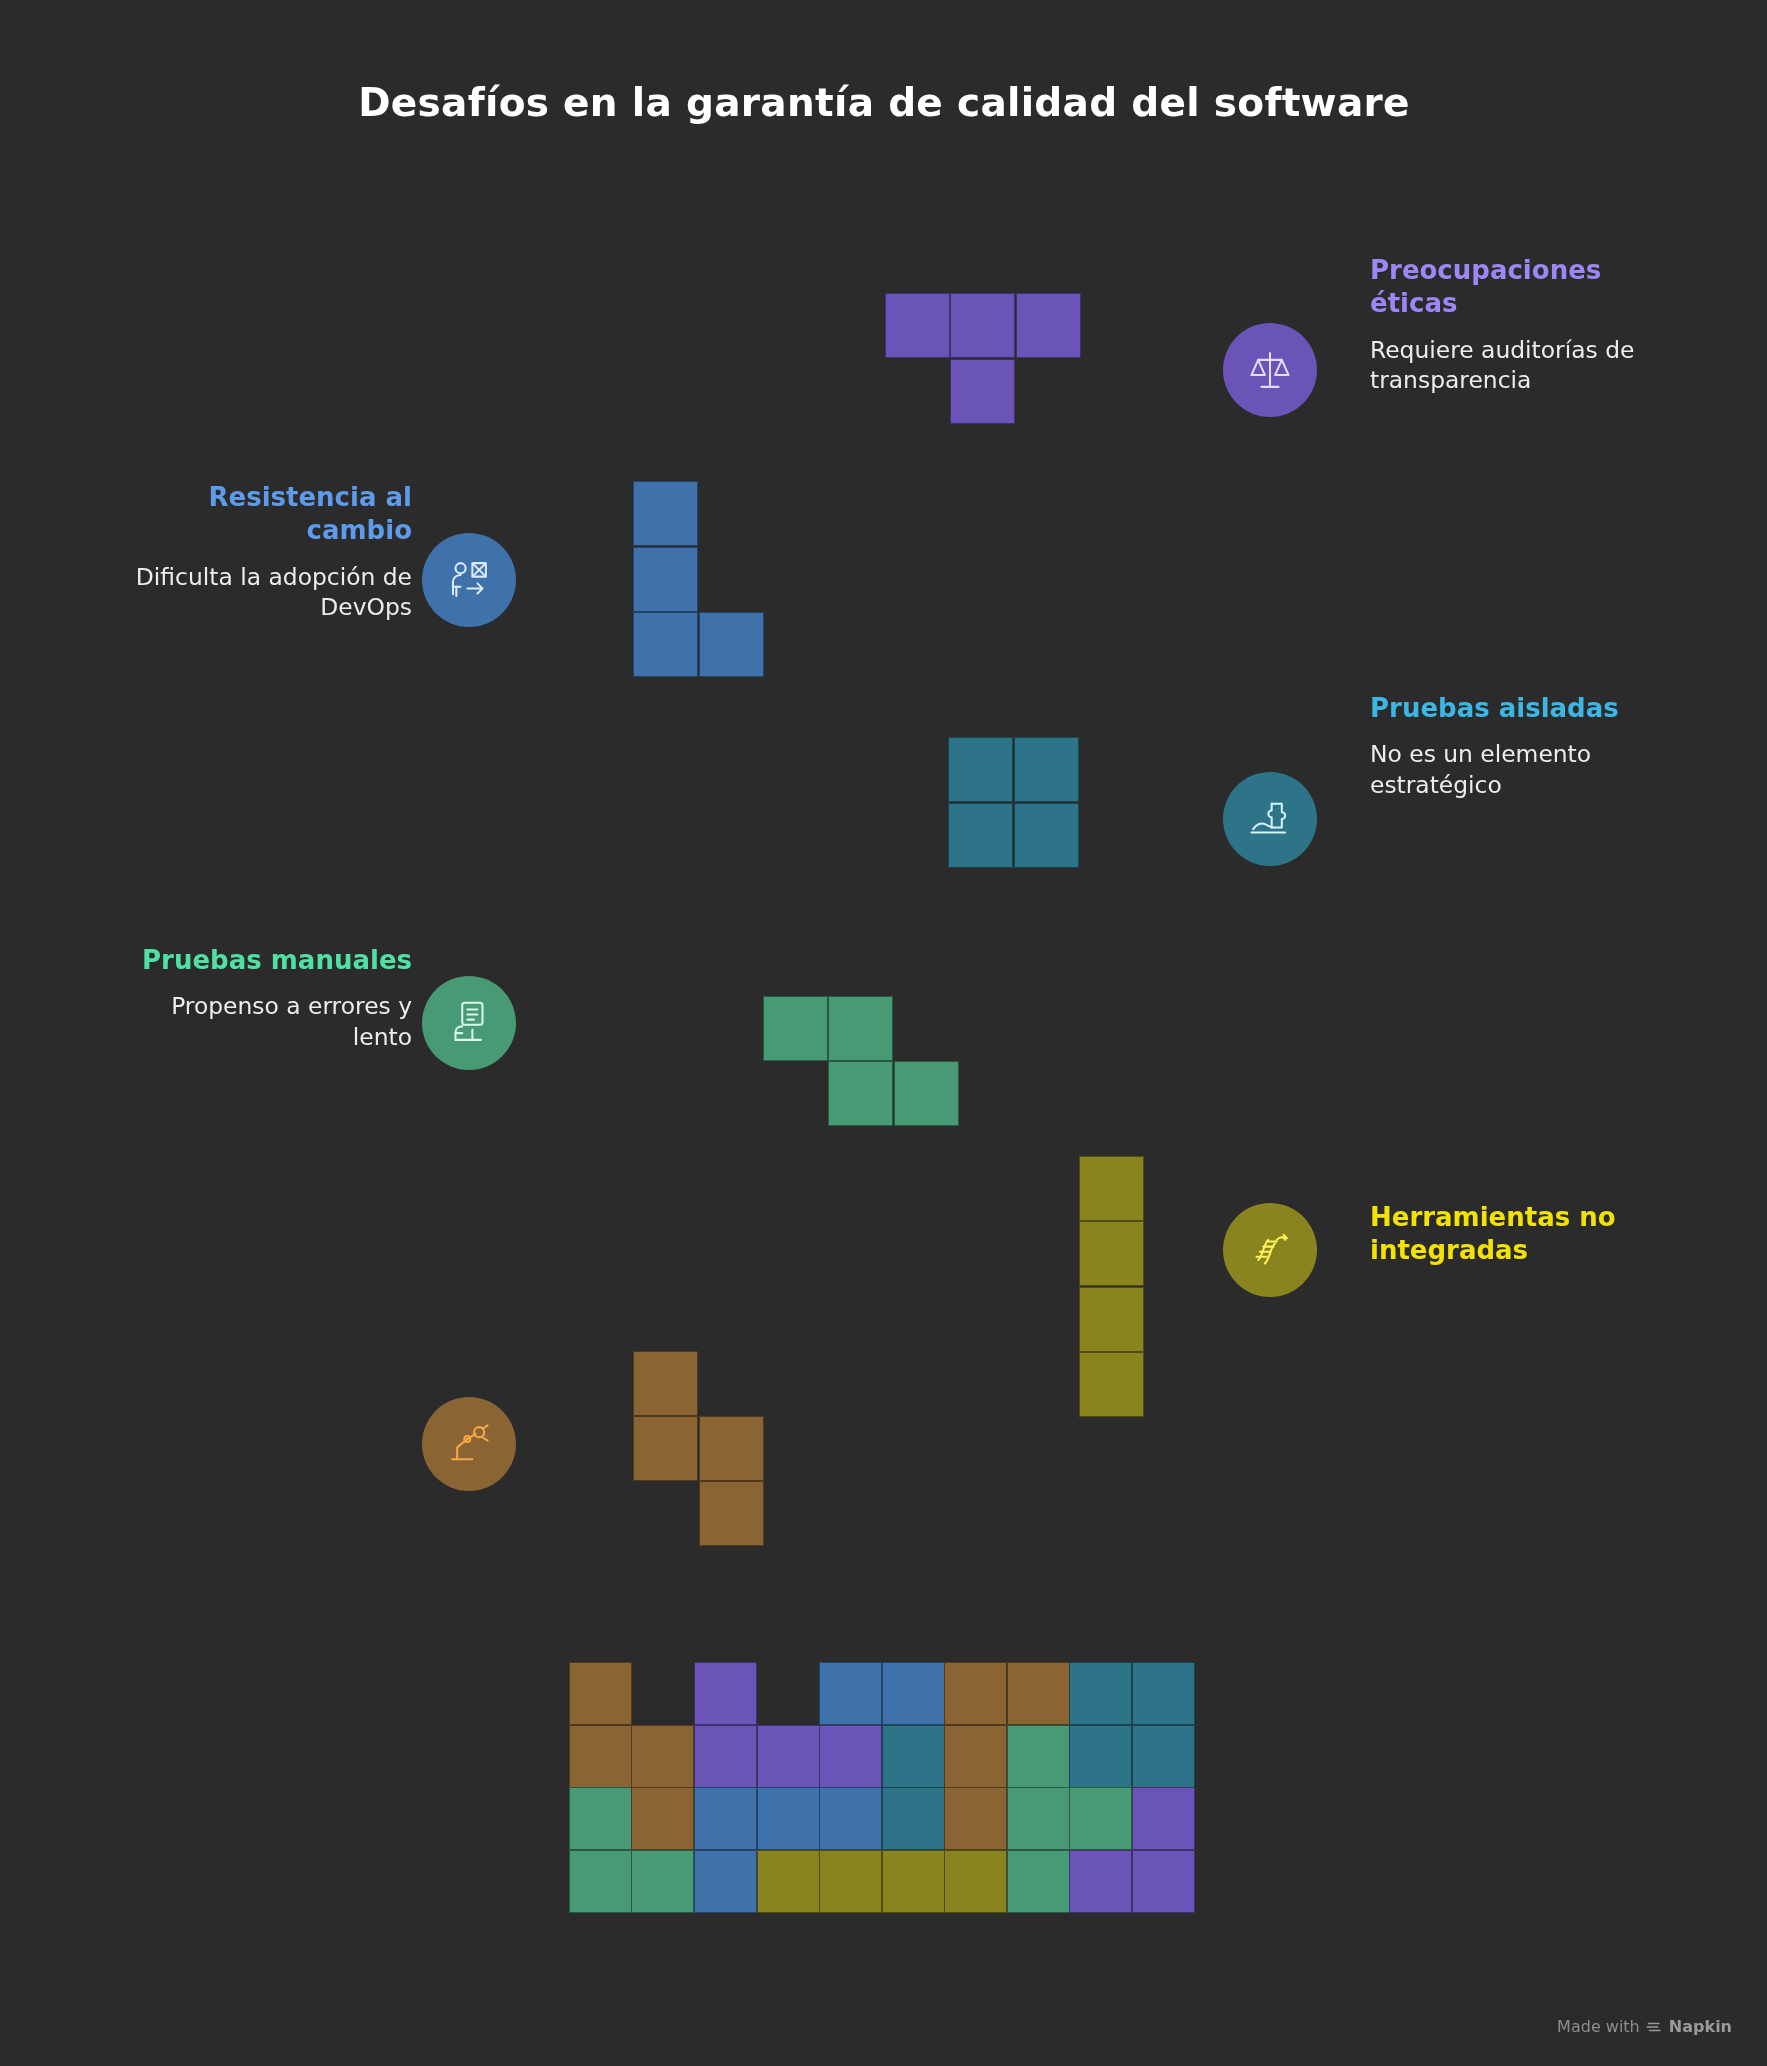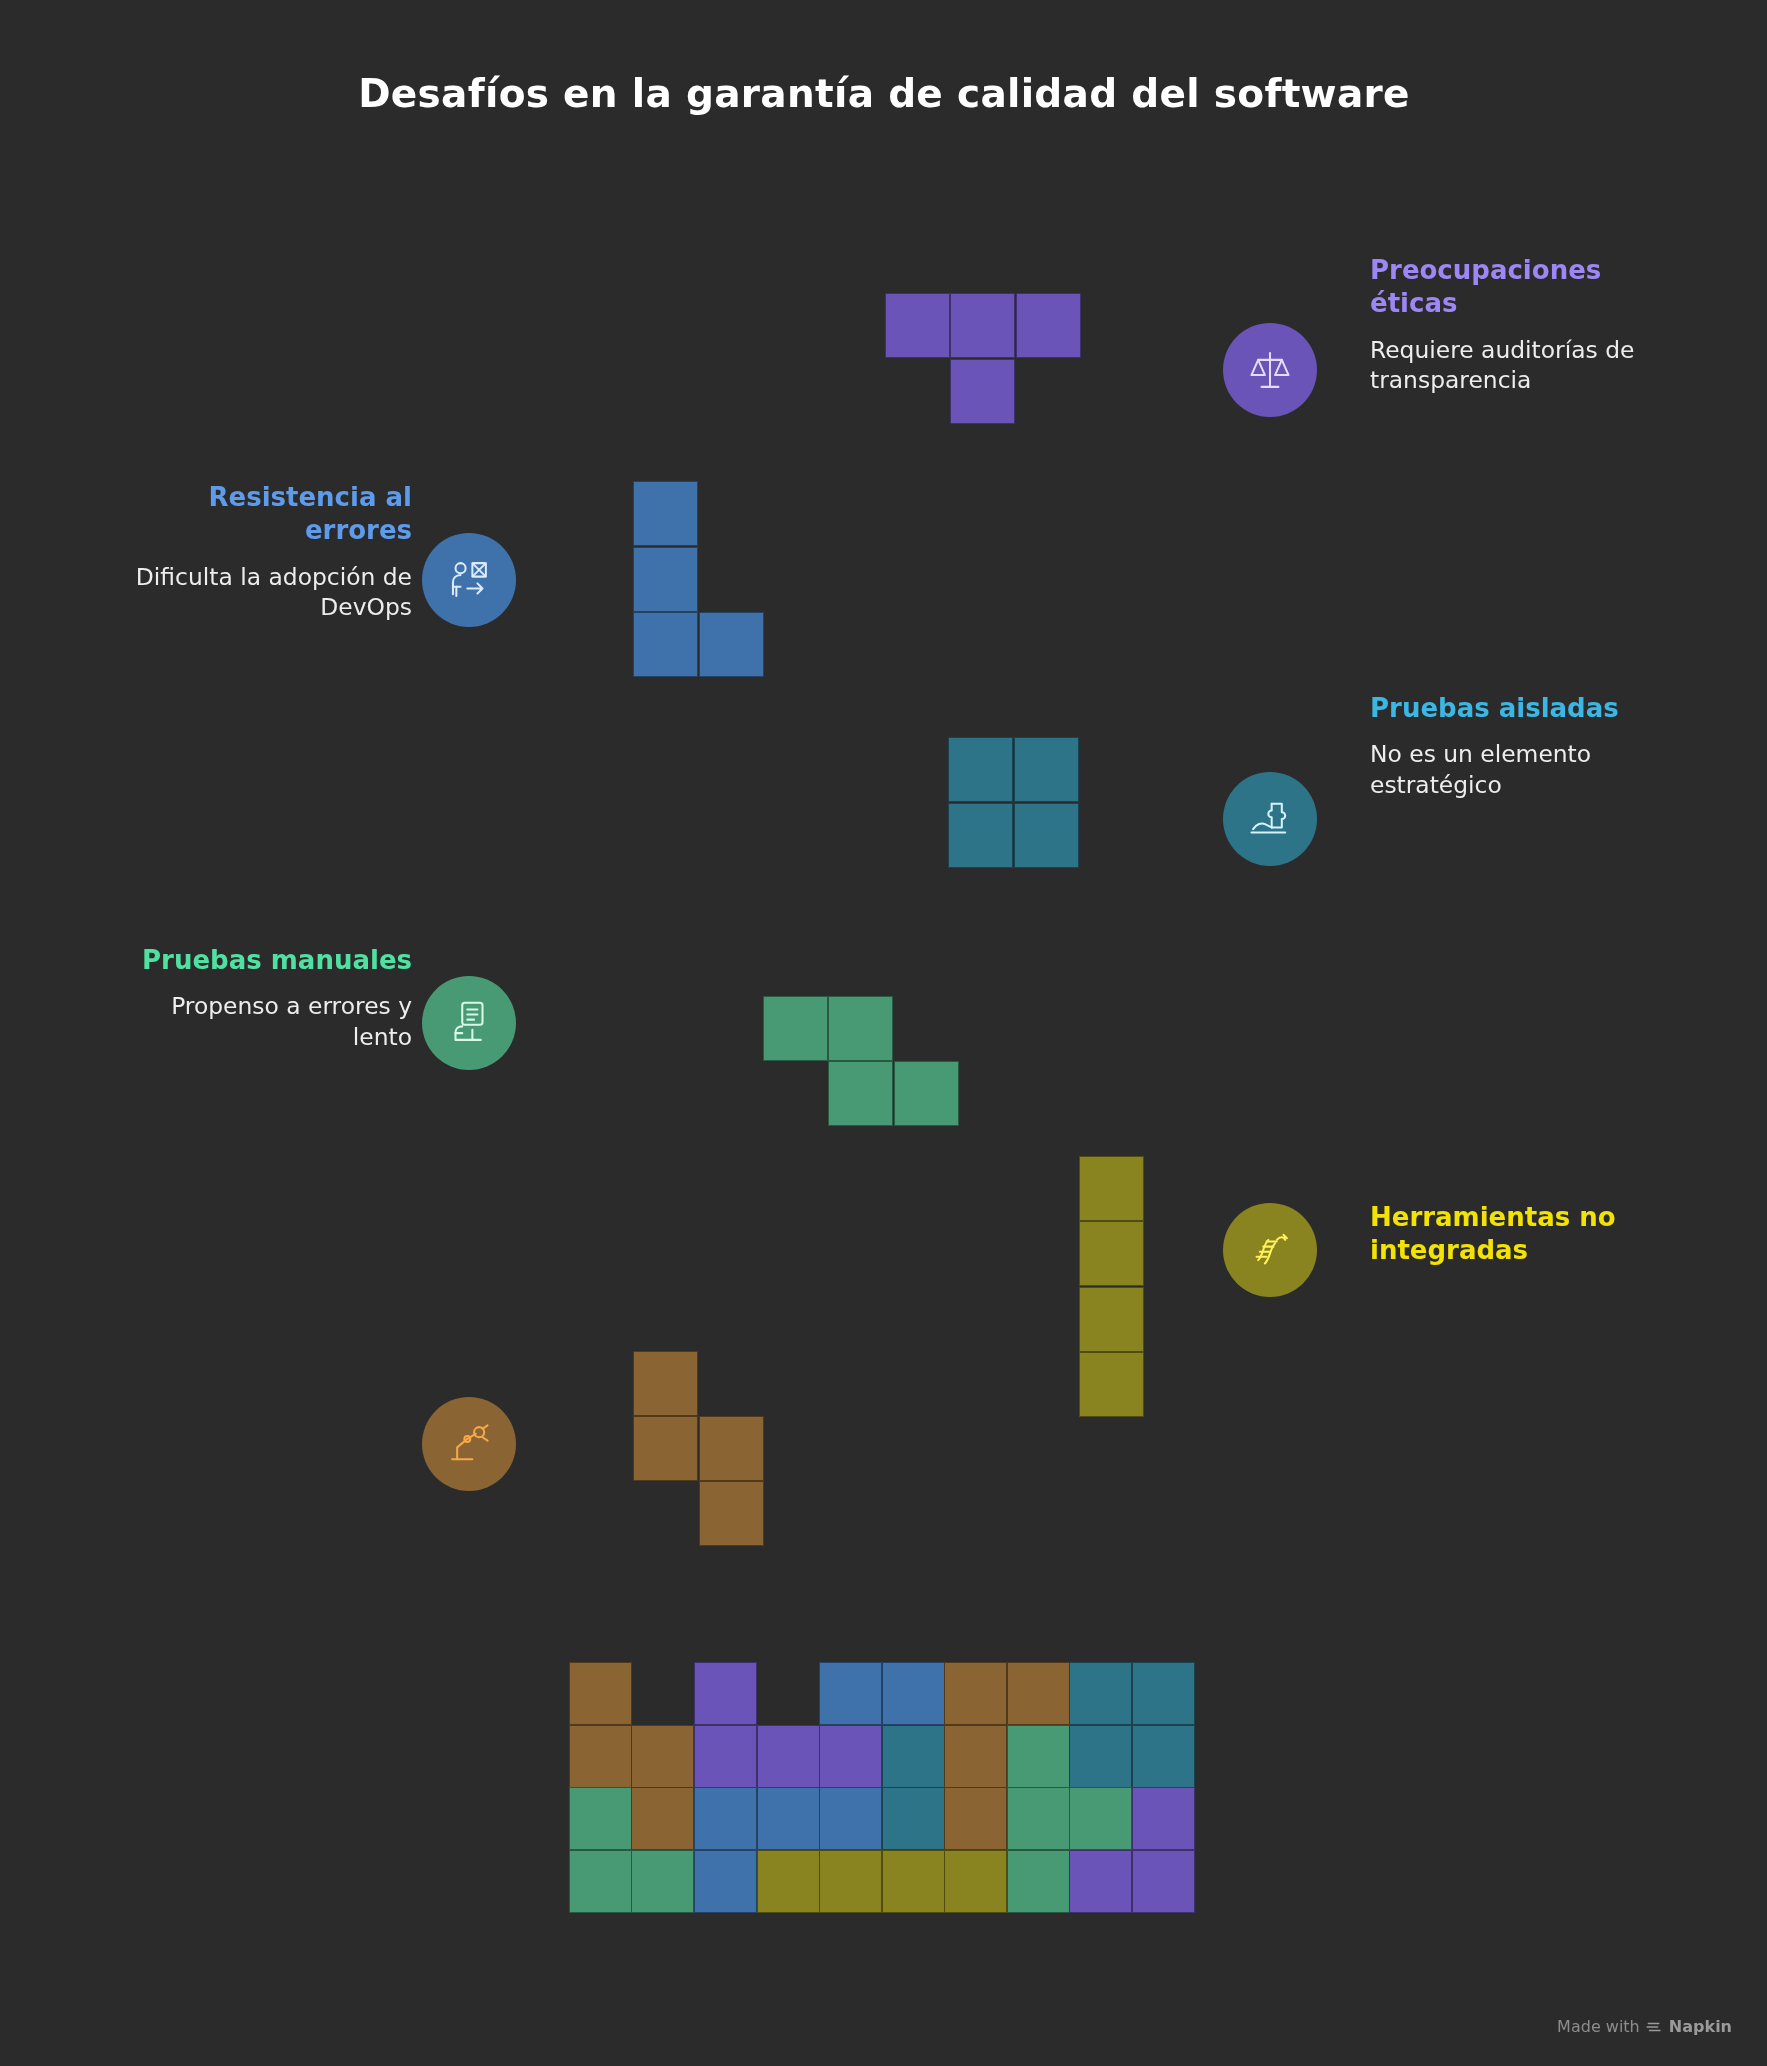--- a/index.html
+++ b/index.html
@@ -15,21 +15,21 @@
     overflow: hidden;
   }
   .stage {
     position: absolute;
     inset: 0;
   }
 
   
   #title {
     position: absolute;
-    top: 71px;
+    top: 80px;
     left: 0;
     width: 1768px;
     text-align: center;
     color: #ffffff;
     font-family: "DejaVu Sans", sans-serif;
     font-size: 39px;
     font-weight: bold;
     letter-spacing: 0.3px;
   }
 
@@ -211,21 +211,21 @@
       <circle cx="22" cy="18" r="6"></circle>
       <path d="M22 26c-6 0-9 4-9 9v14"></path>
       <path d="M13 40h9"></path>
       <path d="M17 40v11"></path>
       <rect x="36" y="12" width="16" height="16" rx="2"></rect>
       <path d="M36 12l16 16M52 12L36 28"></path>
       <path d="M30 42h18M42 36l6 6-6 6"></path>
     </svg>
   </div>
   <div class="txtcol entry right-align" style="left:108px; top:481px; width:304px;">
-    <div class="head" style="color:#5e9bea;">Resistencia al errores</div>
+    <div class="head" style="color:#5e9bea;">Resistencia al cambio</div>
     <div class="desc">Dificulta la adopción de DevOps</div>
   </div>
 
   <div class="icon-circle" style="left:1223px; top:772px; background:#2e7489;">
     <svg viewBox="0 0 64 64" fill="none" stroke="#d6f2fb" stroke-width="2.4" stroke-linecap="round" stroke-linejoin="round">
       <path d="M34 14h12v10a4 4 0 1 1 0 8v10H34"></path>
       <path d="M34 14v8a4 4 0 1 0 0 8v12"></path>
       <path d="M12 44c4-6 10-8 14-6l8 4"></path>
       <path d="M10 48h40"></path>
     </svg>

